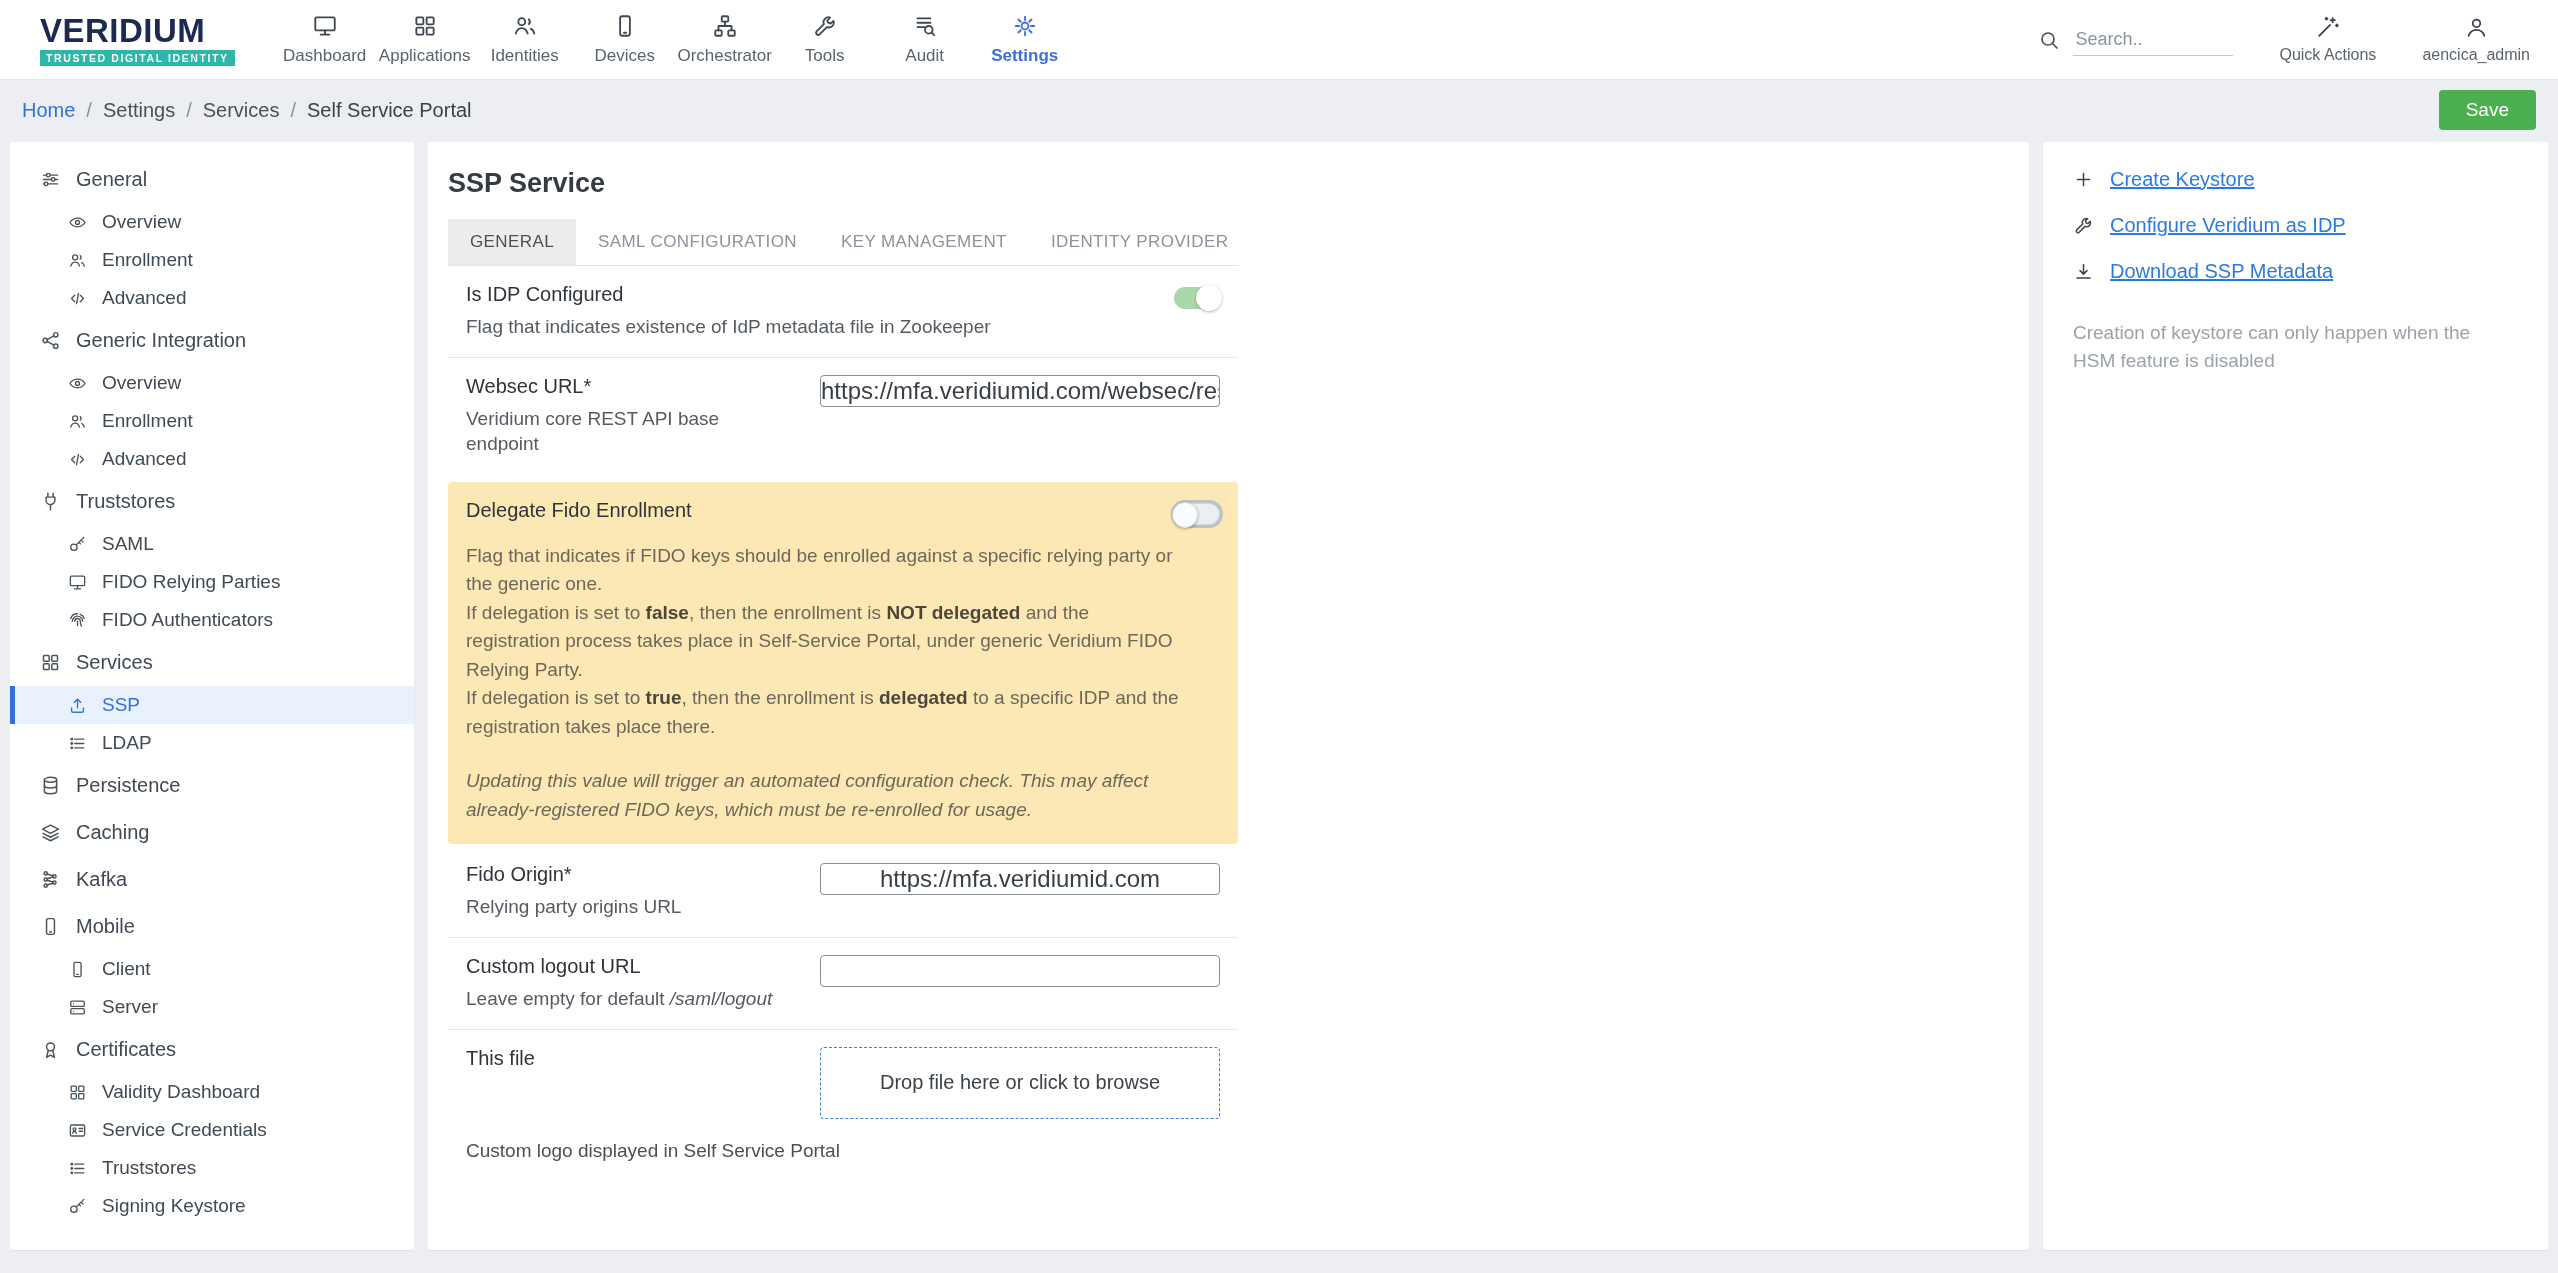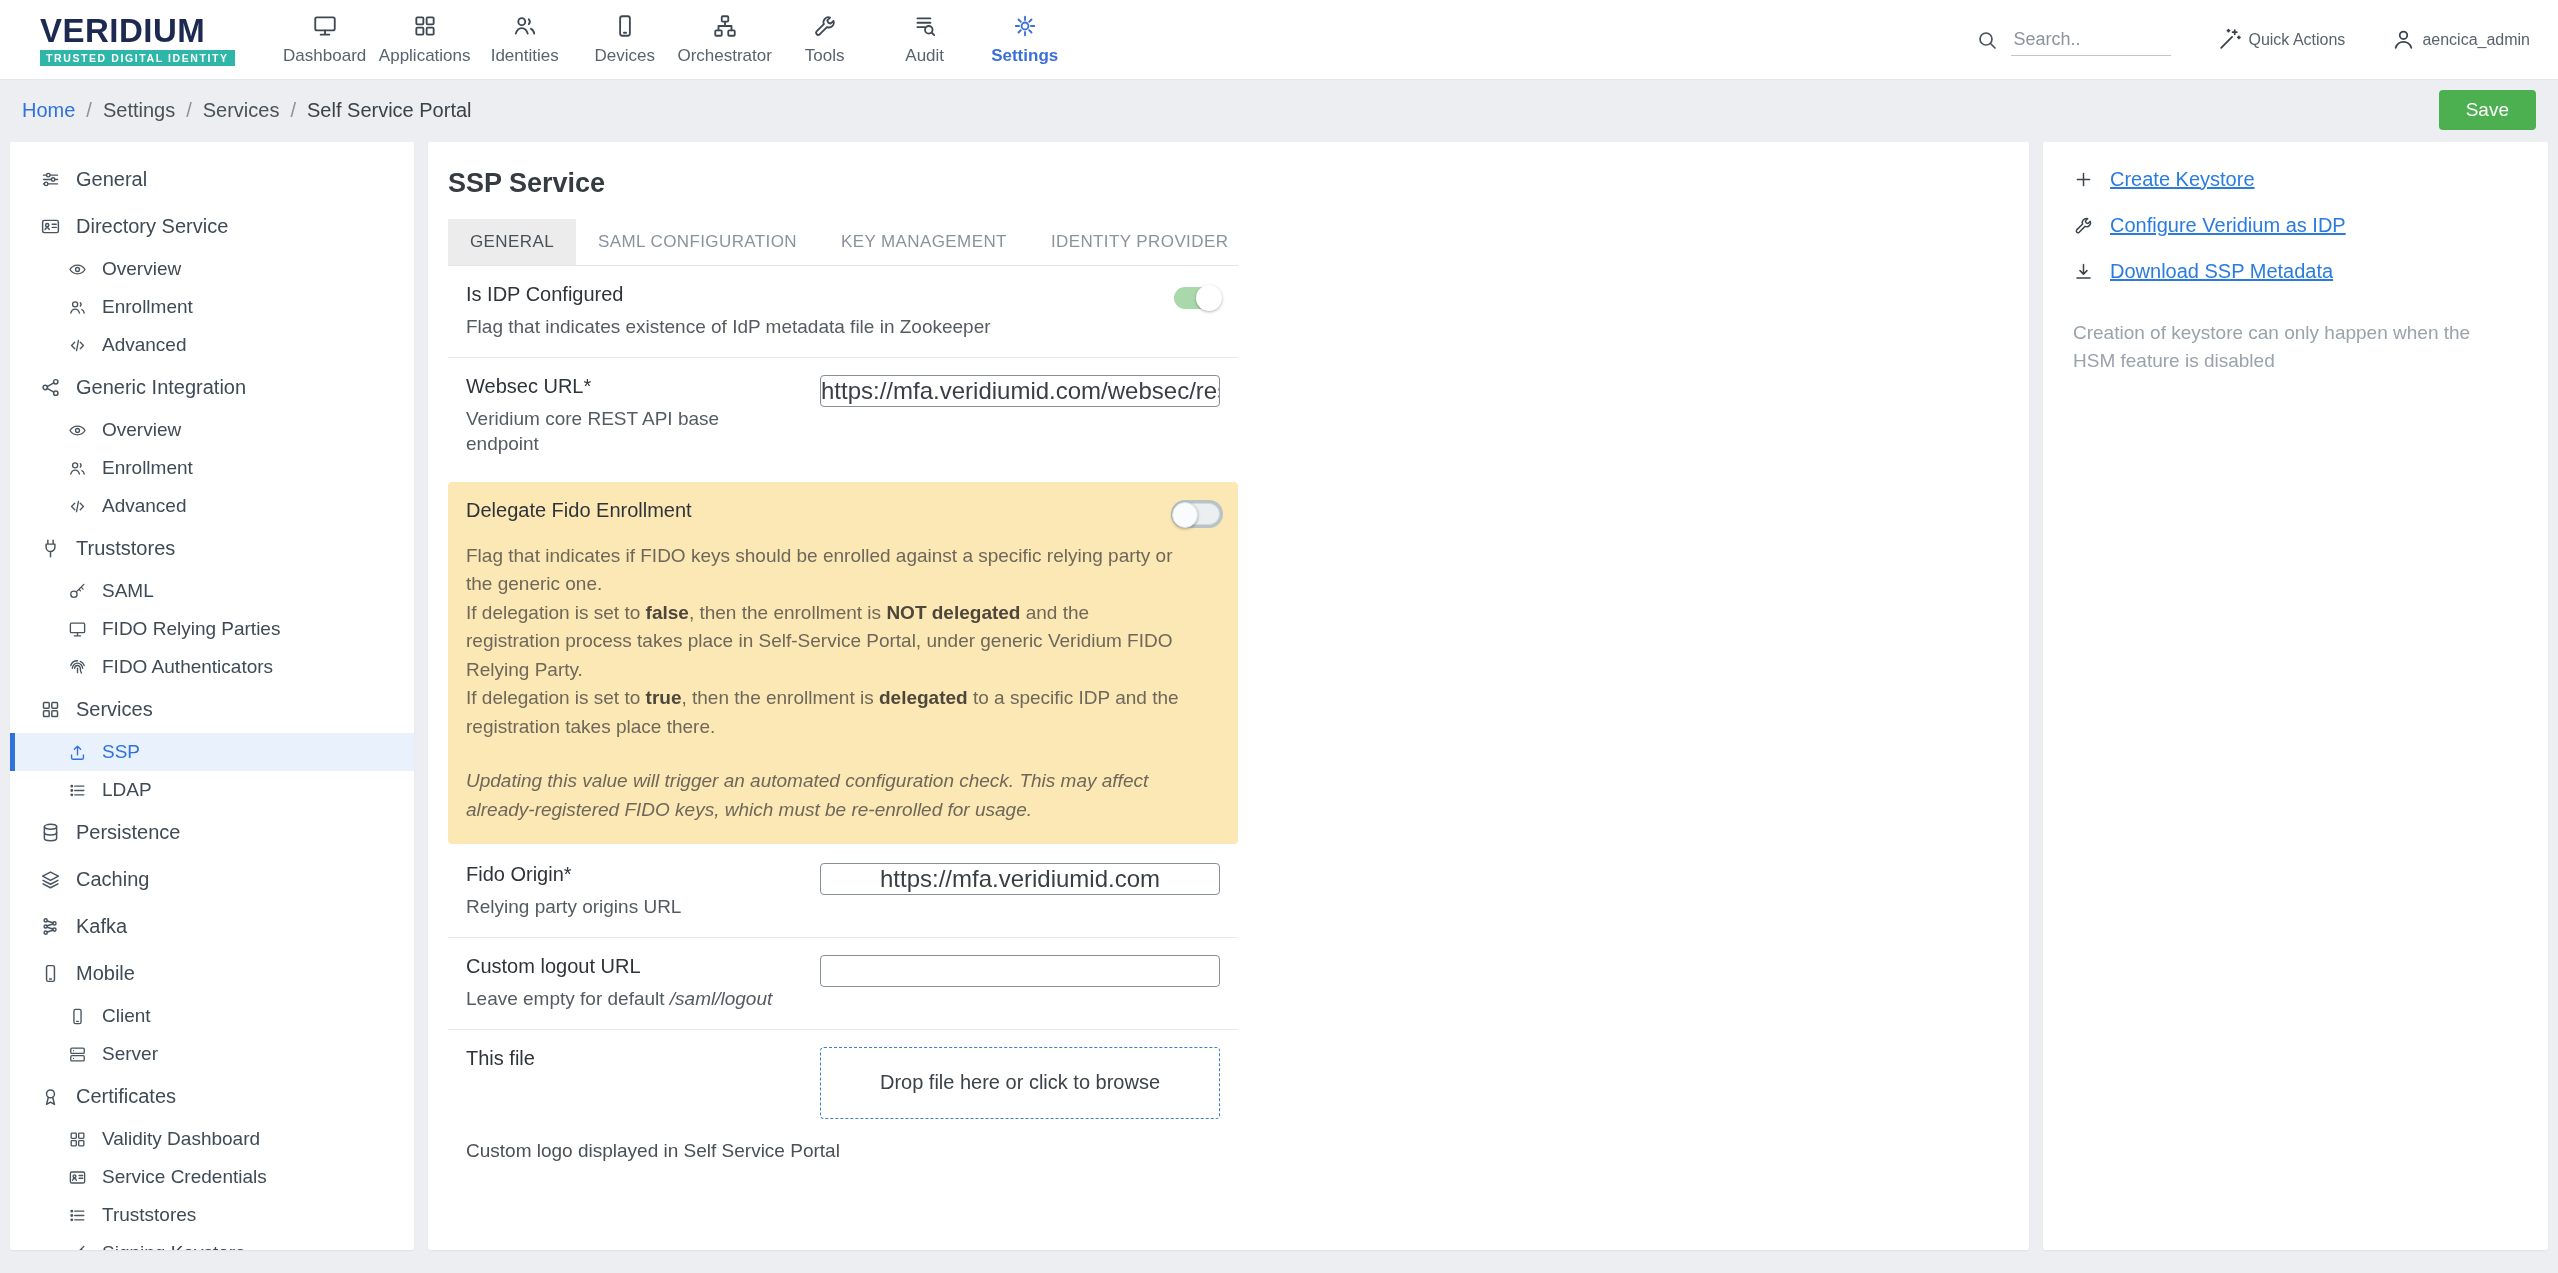--- a/index.html
+++ b/index.html
@@ -16,21 +16,21 @@
   .nav-item { width:100px; display:flex; flex-direction:column; align-items:center; justify-content:center; gap:7px; cursor:pointer; }
   .nav-item .ic { width:26px; height:26px; color:#3e4852; }
   .nav-item span { font-size:17px; color:#59636d; }
   .nav-item.active .ic { color:#3b6fd6; }
   .nav-item.active span { color:#3b6fd6; font-weight:700; }
   .header-right { margin-left:auto; display:flex; align-items:center; gap:46px; }
   .search { display:flex; align-items:center; gap:12px; }
   .search .ic { width:24px; height:24px; color:#4a535c; }
   .search input { border:none; border-bottom:1px solid #c3c8cd; background:transparent; width:160px; font-size:18px; padding:5px 2px; color:#333; font-family:inherit; outline:none; }
   .search input::placeholder { color:#8b949c; }
-  .mini { display:flex; align-items:center; gap:6px; cursor:pointer; }
+  .mini { display:flex; flex-direction:column; align-items:center; gap:6px; cursor:pointer; }
   .mini .ic { width:25px; height:25px; color:#39424c; }
   .mini span { font-size:16px; color:#59636d; }
 
   
   .crumbbar { display:flex; align-items:center; padding:10px 22px 8px; }
   .crumbs { font-size:20px; display:flex; gap:11px; align-items:center; }
   .crumbs a { text-decoration:none; cursor:pointer; color:#4a5158; }
   .crumbs a.home { color:#2f72dd; }
   .crumbs .sep { color:#8b939c; }
   .crumbs .current { color:#3a4149; }
@@ -326,26 +326,20 @@
 
 <div class="content">
 
   <aside class="sidebar card">
     <div class="s-item">
         <svg class="ic">
           <use href="#i-sliders"></use>
         </svg>
         <span>General</span>
       </div>
-    <div class="s-item">
-        <svg class="ic">
-          <use href="#i-idcard"></use>
-        </svg>
-        <span>Directory Service</span>
-      </div>
     <div class="s-item sub">
         <svg class="ic">
           <use href="#i-eye"></use>
         </svg>
         <span>Overview</span>
       </div>
     <div class="s-item sub">
         <svg class="ic">
           <use href="#i-people"></use>
         </svg>

